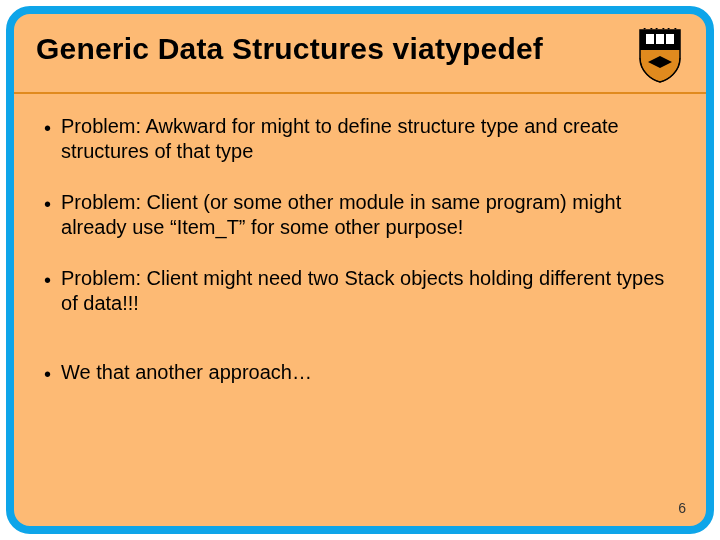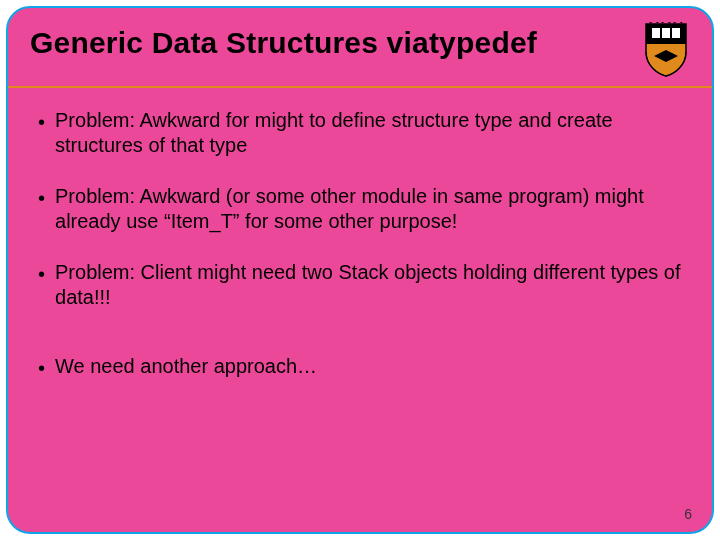--- a/index.html
+++ b/index.html
@@ -10,23 +10,23 @@
     font-family: Arial, Helvetica, sans-serif;
     position: relative;
     overflow: hidden;
   }
   .slide {
     position: absolute;
     top: 6px;
     left: 6px;
     right: 6px;
     bottom: 6px;
-    border: 2px solid #0ea5e9;
+    border: 8px solid #0ea5e9;
     border-radius: 24px;
-    background: #ec4899;
+    background: #fdba74;
   }
   .title-wrap {
     position: relative;
     padding: 18px 22px 10px 22px;
   }
   .title {
     font-size: 30px;
     font-weight: bold;
     color: #000;
     letter-spacing: 0.2px;
@@ -103,30 +103,30 @@
 
   <div class="content">
 
     <div class="bullet">
       <span class="dot">•</span>
       <span class="bullet-text">Problem: Awkward for might to define structure type and create structures of that type</span>
     </div>
 
     <div class="bullet">
       <span class="dot">•</span>
-      <span class="bullet-text">Problem: Awkward (or some other module in same program) might already use “Item_T” for some other purpose!</span>
+      <span class="bullet-text">Problem: Client (or some other module in same program) might already use “Item_T” for some other purpose!</span>
     </div>
 
     <div class="bullet">
       <span class="dot">•</span>
       <span class="bullet-text">Problem: Client might need two Stack objects holding different types of data!!!</span>
     </div>
 
     <div class="bullet gap-extra">
       <span class="dot">•</span>
-      <span class="bullet-text">We need another approach…</span>
+      <span class="bullet-text">We that another approach…</span>
     </div>
 
   </div>
 
   <div class="page-num">6</div>
 
 </div>
 
 </body></html>

